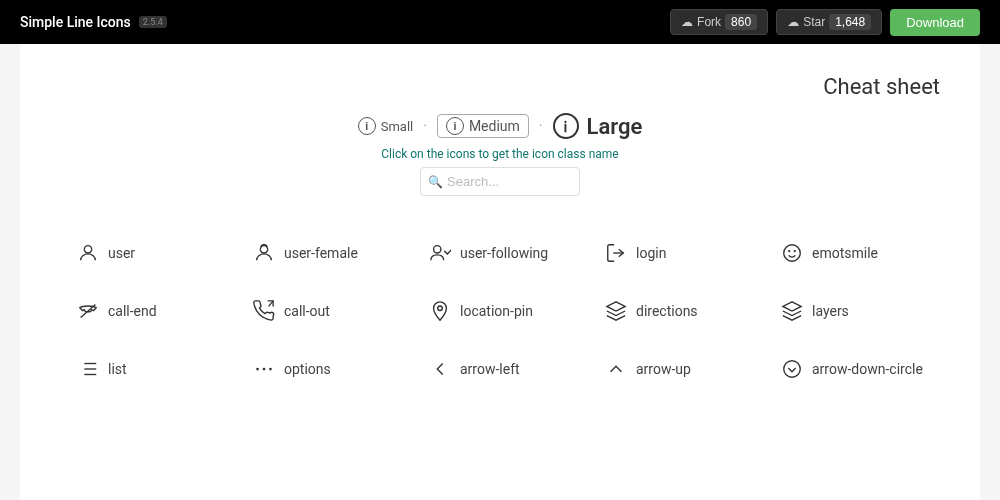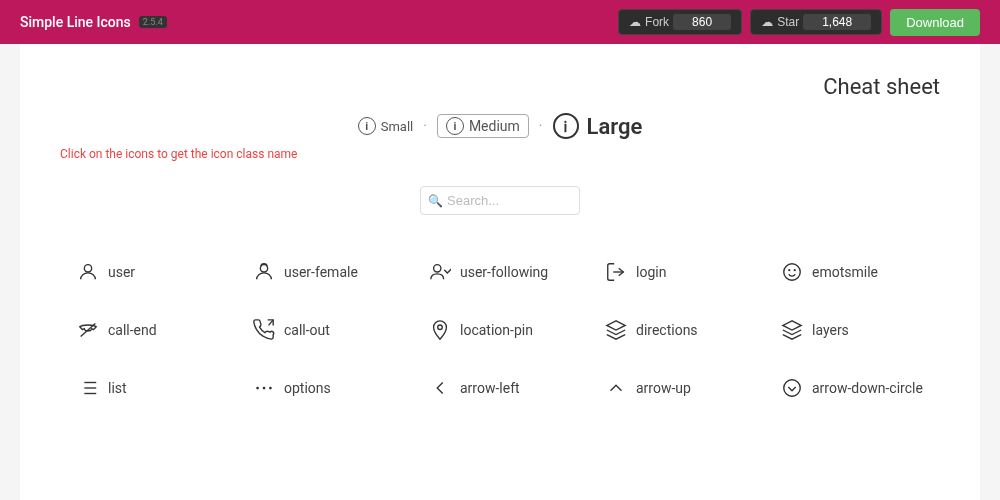--- a/index.html
+++ b/index.html
@@ -1,20 +1,20 @@
 <!DOCTYPE html>
 <html><head>
   <meta charset="utf-8">
   <style>
     * { box-sizing: border-box; margin: 0; padding: 0; }
     body { font-family: -apple-system, BlinkMacSystemFont, 'Segoe UI', Roboto, sans-serif; background: #f5f5f5; }
 
     
     .header {
-      background: #be185d;
+      background: #000000;
       color: #fff;
       padding: 0 20px;
       height: 44px;
       display: flex;
       align-items: center;
       justify-content: space-between;
     }
     .header-left {
       display: flex;
       align-items: center;
@@ -44,21 +44,21 @@
       background: #2d2d2d;
       border: 1px solid #444;
       border-radius: 4px;
       padding: 4px 10px;
       color: #ccc;
       font-size: 12px;
       cursor: pointer;
     }
     .github-btn .count {
       background: #444;
-      padding: 1px 19px;
+      padding: 1px 6px;
       border-radius: 3px;
       color: #fff;
     }
     .download-btn {
       background: #5cb85c;
       color: #fff;
       border: none;
       border-radius: 4px;
       padding: 6px 16px;
       font-size: 13px;
@@ -128,24 +128,24 @@
     .size-icon.large {
       width: 26px;
       height: 26px;
       border: 2px solid #333;
       font-size: 15px;
       color: #333;
       margin-right: 3px;
     }
 
     .instruction {
-      text-align: left;
+      text-align: center;
       font-size: 12px;
-      color: #ef4444;
-      margin-bottom: 25px;
+      color: #0f766e;
+      margin-bottom: 6px;
     }
 
     .search-container {
       display: flex;
       justify-content: center;
       margin-bottom: 28px;
     }
     .search-input-wrap {
       position: relative;
       width: 160px;

